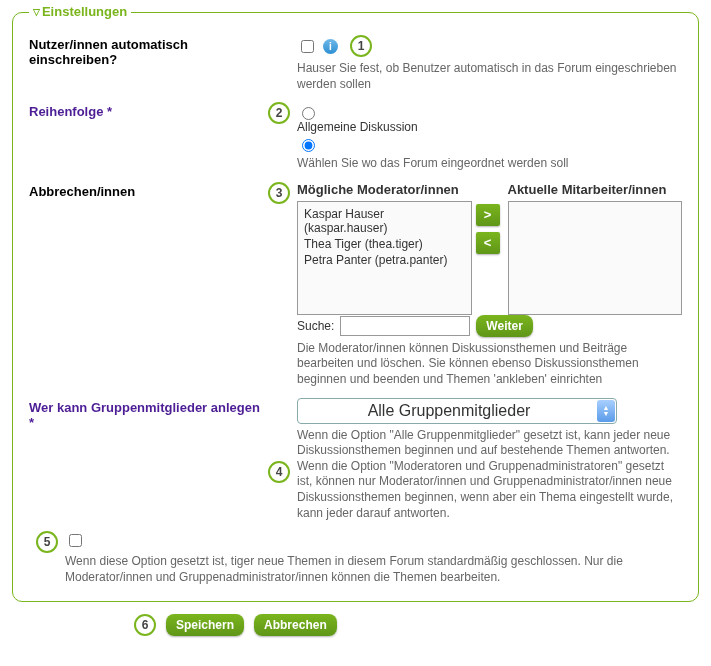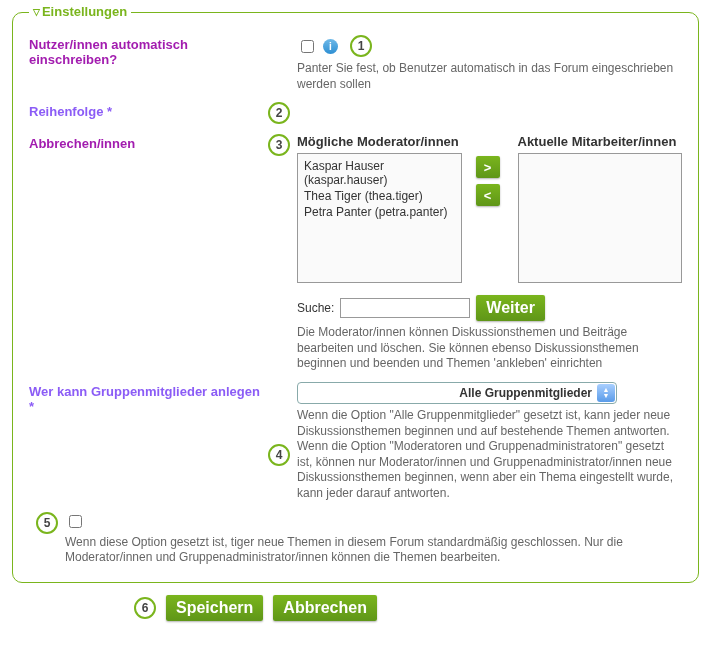--- a/index.html
+++ b/index.html
@@ -38,24 +38,24 @@
   .row {
     display: flex;
     margin-top: 10px;
   }
   .row:first-of-type { margin-top: 8px; }
   .label-col {
     width: 232px;
     flex-shrink: 0;
     font-weight: bold;
     font-size: 13px;
-    color: #a21caf;
+    color: #000000;
     padding-top: 2px;
   }
-  .label-col.req { color: #8b5cf6; }
+  .label-col.req { color: #4c1d95; }
   .num-col {
     width: 36px;
     flex-shrink: 0;
     display: flex;
     justify-content: center;
     align-items: flex-start;
   }
   .num-badge {
     width: 22px;
     height: 22px;
@@ -88,82 +88,81 @@
     background: linear-gradient(#6fb9e8,#2d8fd3);
     color: #fff;
     font-weight: bold;
     font-size: 10px;
     text-align: center;
     line-height: 15px;
     vertical-align: middle;
     margin-left: 4px;
   }
   .radio-line { display:flex; align-items:center; gap:6px; margin:2px 0;}
-  .mod-section { display:flex; gap:14px; }
+  .mod-section { display:flex; gap:4px; }
   .mod-col { flex:1; }
   .mod-col-mid { width:28px; display:flex; flex-direction:column; gap:6px; justify-content:flex-start; margin-top:22px;}
   .mod-header { font-weight:bold; font-size:13px; margin-bottom:4px; }
   .listbox {
     border:1px solid #999;
-    height:130px;
+    height:114px;
     overflow-y:scroll;
     font-size:12px;
     padding:4px 6px;
     background:#fafafa;
   }
   .listbox div { padding:1px 0; }
   .move-btn {
     width:24px;
     height:22px;
     background: linear-gradient(#7ab51d,#5f9618);
     color:#fff;
     border:none;
     border-radius:2px;
     box-shadow: 0 1px 2px rgba(0,0,0,0.3);
     font-weight:bold;
     font-size:13px;
     cursor:pointer;
     line-height:1;
     padding:0;
   }
-  .search-row { margin-top:12px; display:flex; align-items:center; gap:6px;}
+  .search-row { margin-top:0; display:flex; align-items:center; gap:6px;}
   .search-row input[type=text]{
     border:1px solid #999;
     height:20px;
     padding:2px 4px;
     width:130px;
     font-size:12px;
   }
   .btn {
     background: linear-gradient(#7ab51d,#5f9618);
     color:#fff;
     border:none;
     padding:4px 10px;
-    font-size:16px;
+    font-size:12px;
     font-weight:bold;
-    border-radius:2px;
+    border-radius:8px;
     box-shadow: 0 1px 2px rgba(0,0,0,0.3);
     cursor:pointer;
   }
   .select-wrap {
     position:relative;
     width:320px;
   }
   .select-field {
     width:100%;
     border:1px solid #8aa;
     border-radius:4px;
     padding:3px 24px 3px 8px;
     background:#fff;
-    font-size:12px;
+    font-size:16px;
     cursor:pointer;
     display:flex;
     align-items:center;
-    justify-content:flex-end;
-    font-weight:bold;
+    justify-content:center;
   }
   .select-arrows {
     position:absolute;
     right:2px;
     top:2px;
     width:18px;
     height:calc(100% - 4px);
     background: linear-gradient(#a8cfff,#5a9be8);
     border-radius:3px;
     display:flex;
@@ -195,29 +194,41 @@
     <div class="label-col">Nutzer/innen automatisch einschreiben?</div>
     <div class="num-col"></div>
     <div class="content-col">
       <div style="display:flex;align-items:center;gap:2px;">
         <input type="checkbox" style="">
         <span class="info-icon">i</span>
         <span style="margin-left:10px;">
             <span class="num-badge">1</span>
           </span>
       </div>
-      <div class="desc">Panter Sie fest, ob Benutzer automatisch in das Forum eingeschrieben werden sollen</div>
+      <div class="desc">Hauser Sie fest, ob Benutzer automatisch in das Forum eingeschrieben werden sollen</div>
     </div>
   </div>
 
   <div class="row">
     <div class="label-col req">Reihenfolge *</div>
     <div class="num-col">
         <span class="num-badge">2</span>
       </div>
+    <div class="content-col">
+      <div class="radio-line">
+        <input type="radio" name="ord" style="">
+      </div>
+      <div class="radio-line" style="margin-top:-2px;">
+        <span>Allgemeine Diskussion</span>
+      </div>
+      <div class="radio-line">
+        <input type="radio" name="ord" checked="" style="">
+      </div>
+      <div class="desc">Wählen Sie wo das Forum eingeordnet werden soll</div>
+    </div>
   </div>
 
   <div class="row">
     <div class="label-col">Abbrechen/innen</div>
     <div class="num-col">
         <span class="num-badge">3</span>
       </div>
     <div class="content-col">
       <div class="mod-section">
         <div class="mod-col">

